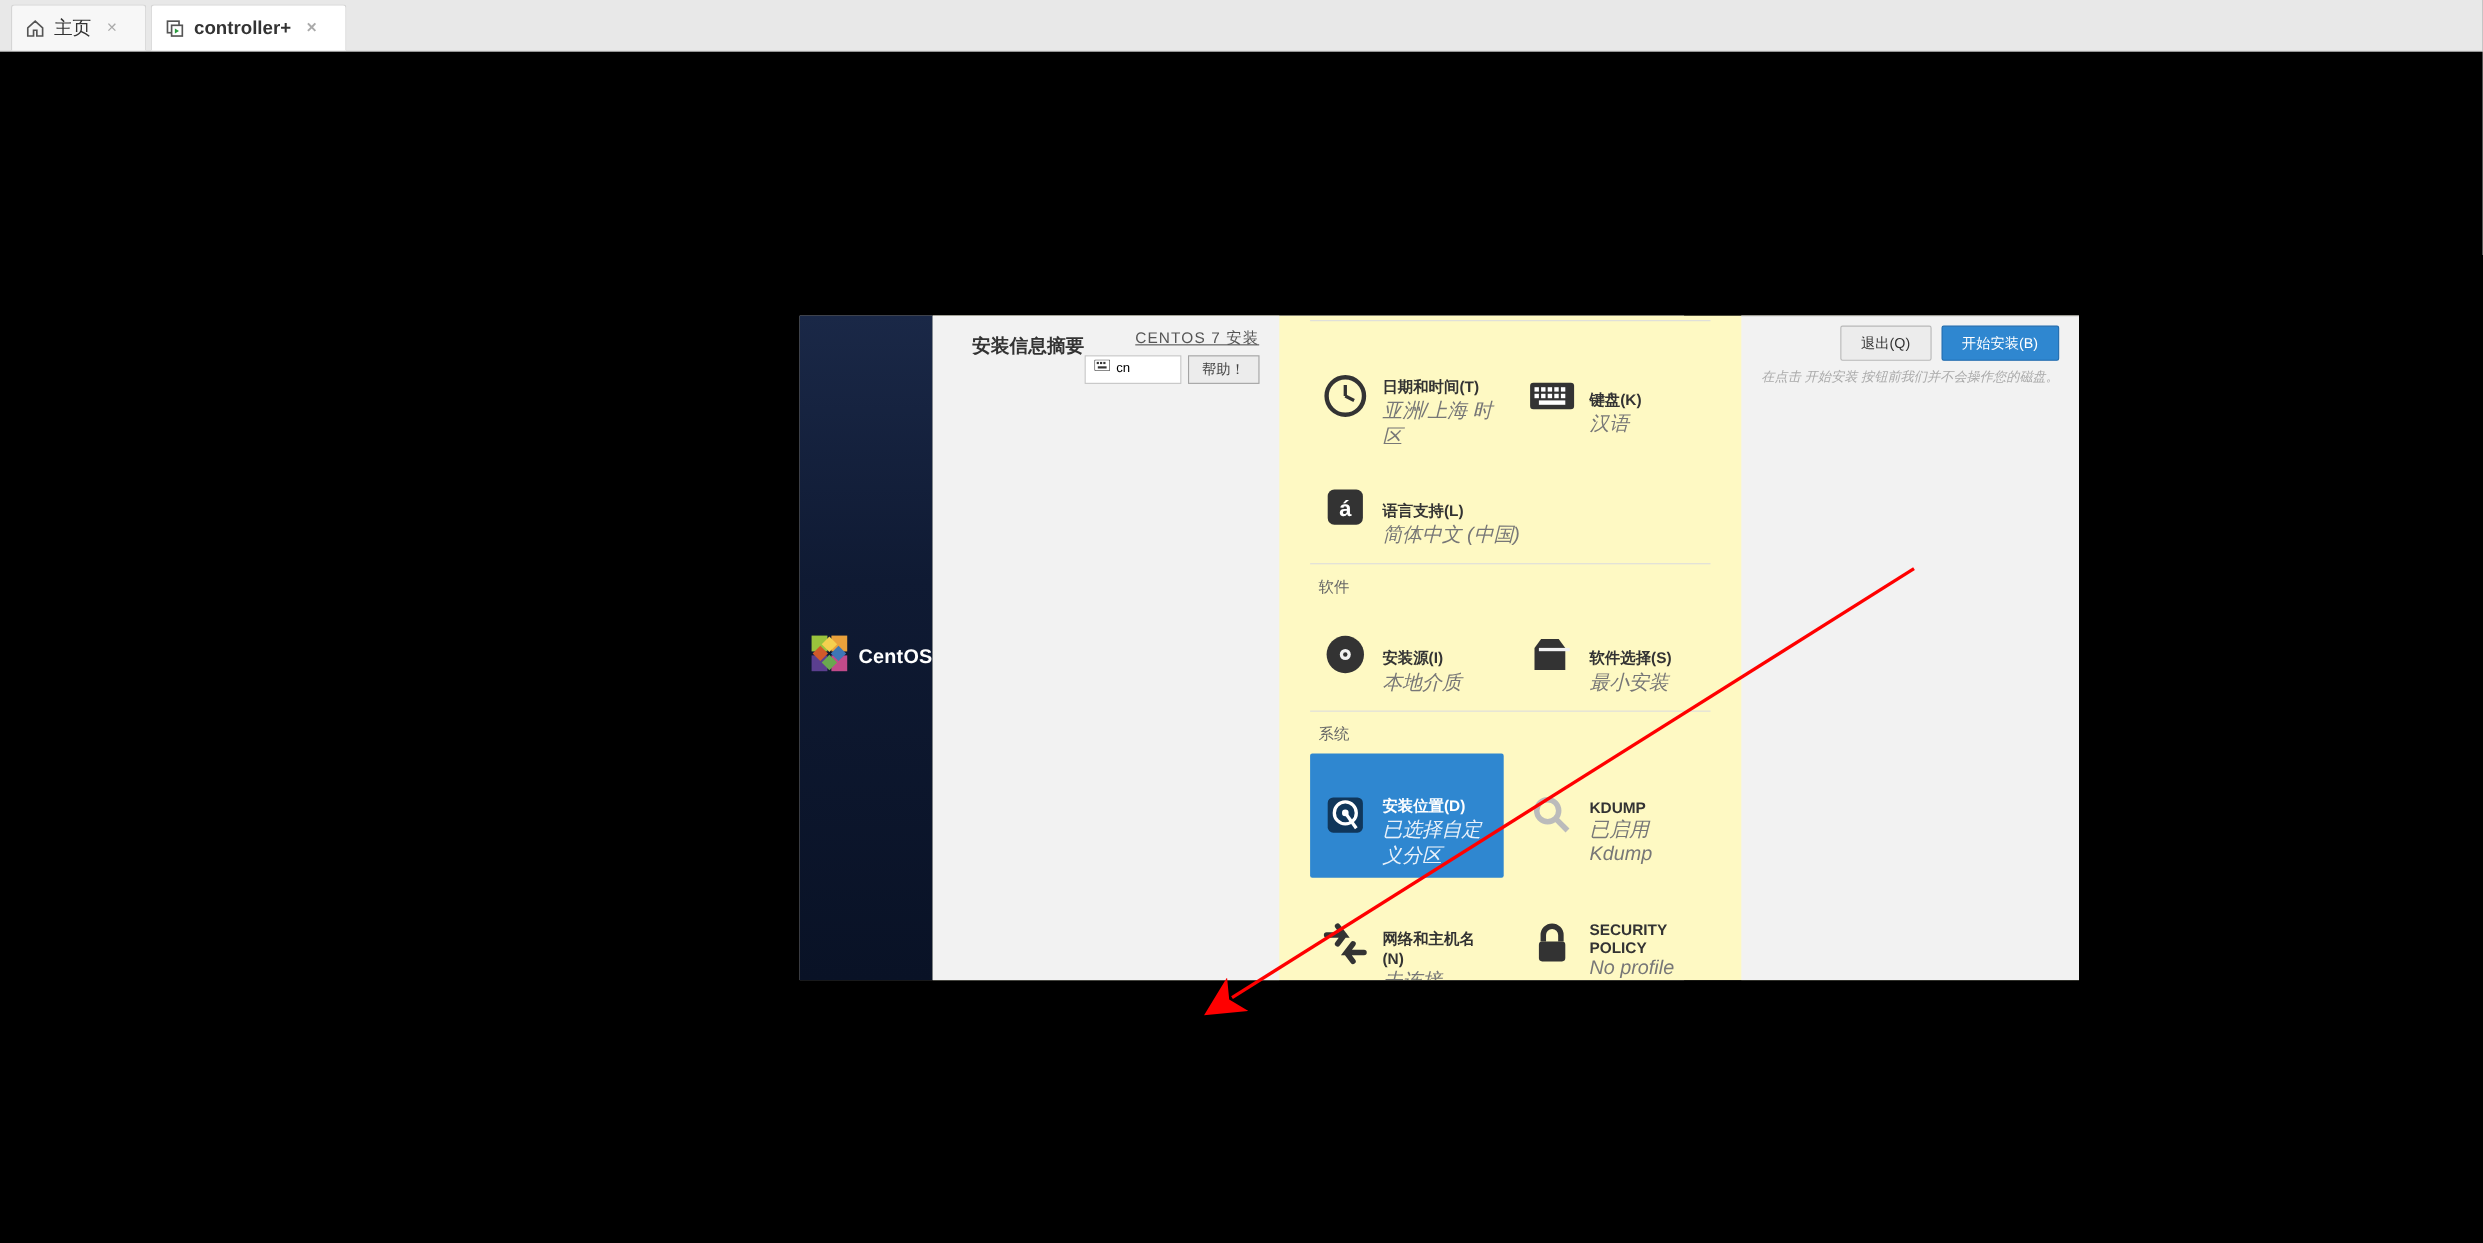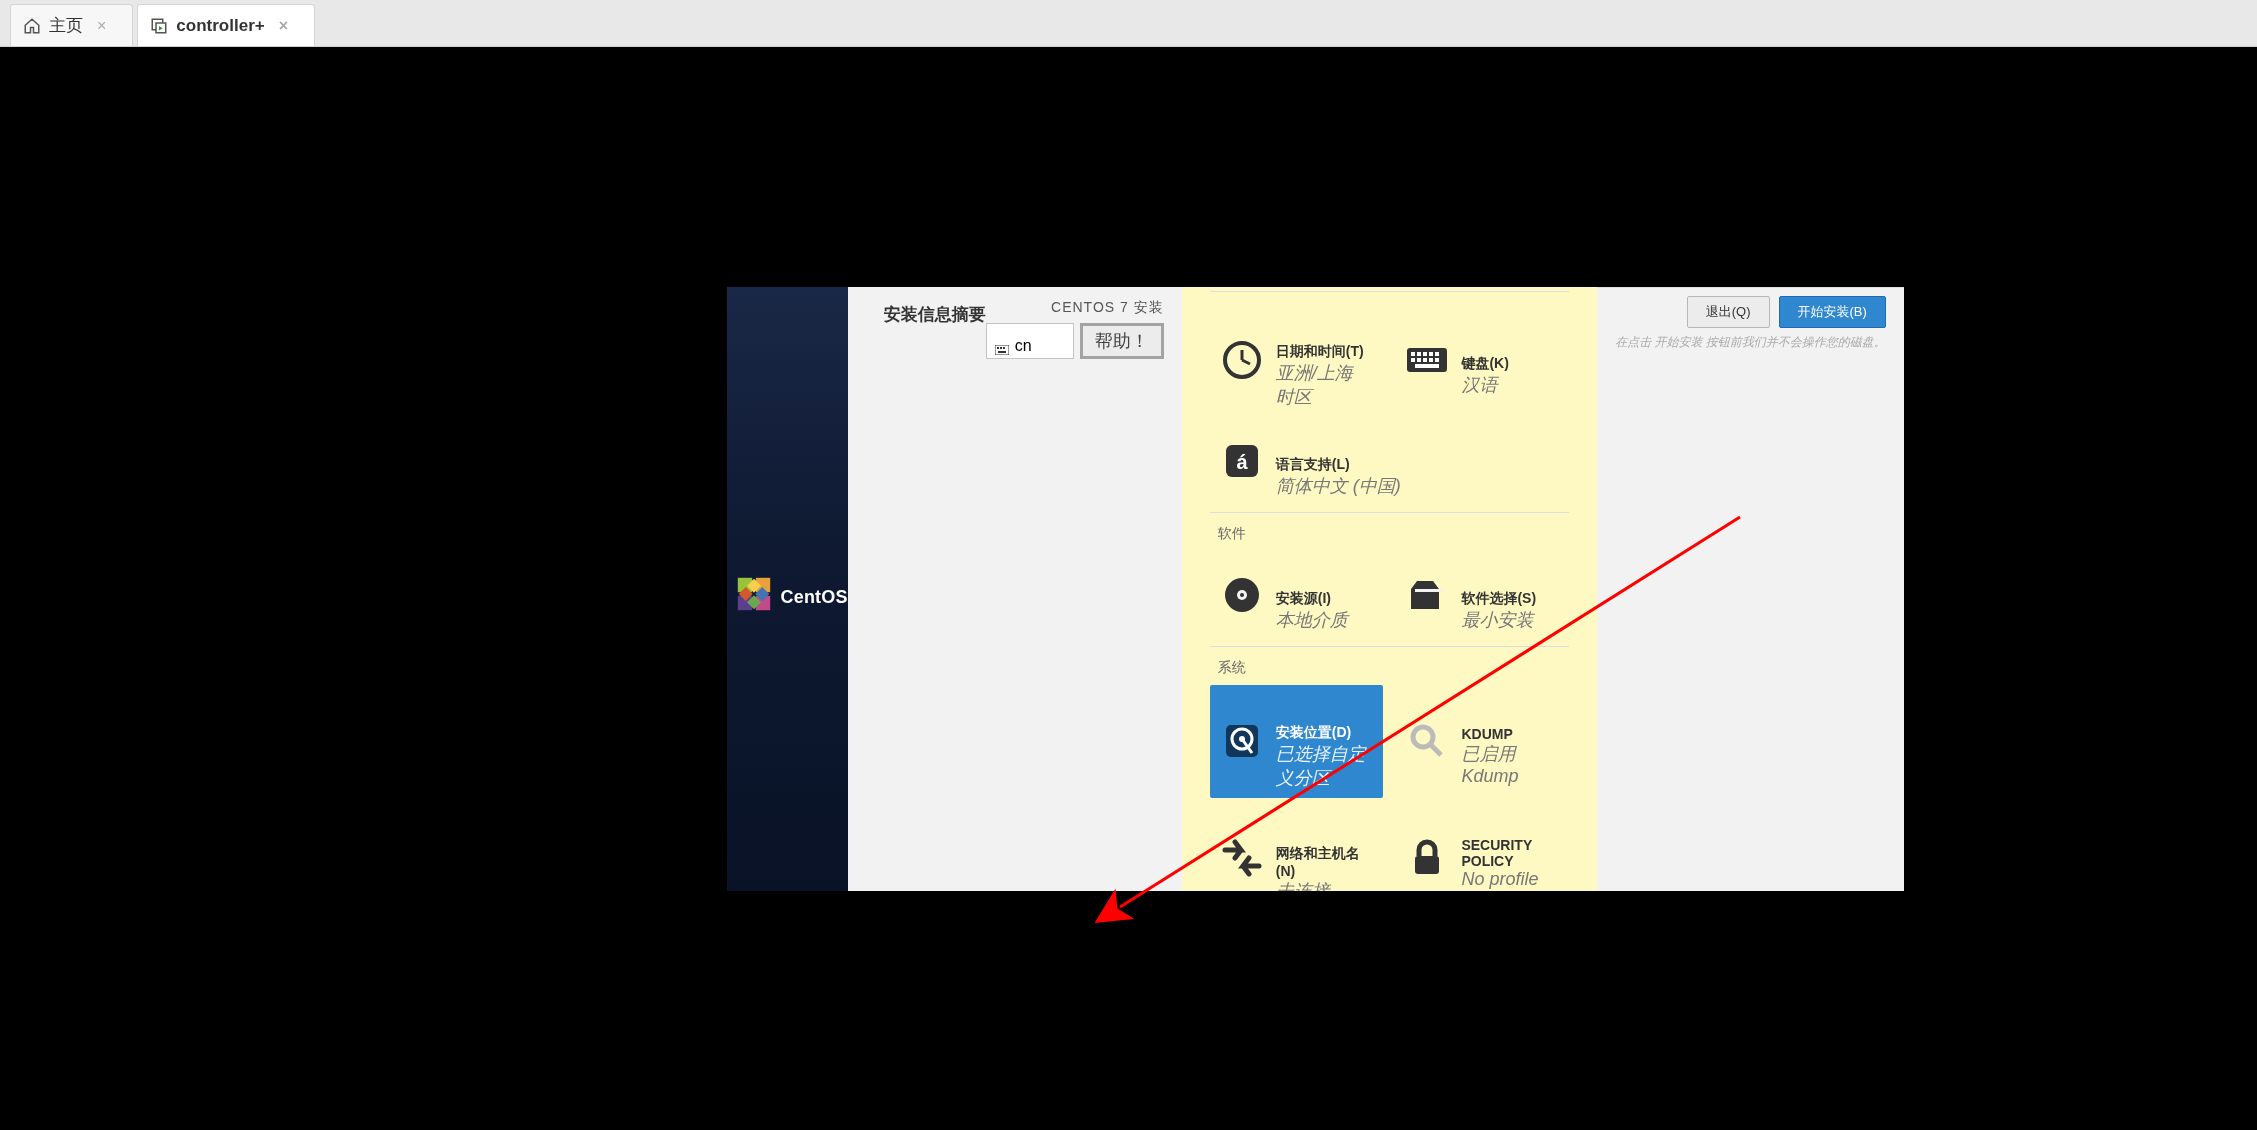--- a/index.html
+++ b/index.html
@@ -111,42 +111,43 @@
     padding-top: 4px;
   }
   .header-right {
     text-align: right;
   }
   .header-sub {
     font-size: 14px;
     color: #555;
     margin-bottom: 6px;
     letter-spacing: 1px;
+    text-decoration: underline;
   }
   .header-controls {
     display: flex;
     gap: 6px;
     align-items: stretch;
     justify-content: flex-end;
   }
   .lang-box {
     background: #fff;
     border: 1px solid #c4c4c4;
     padding: 3px 22px 3px 8px;
-    font-size: 16px;
-    display: flex;
-    align-items: flex-end;
+    font-size: 12px;
+    display: flex;
+    align-items: flex-start;
     gap: 6px;
     min-width: 88px;
   }
   .help-btn {
     background: #ececec;
-    border: 3px solid #a3a3a3;
+    border: 1px solid #a3a3a3;
     padding: 3px 12px;
-    font-size: 18px;
+    font-size: 13px;
     color: #444;
     text-align: center;
   }
 
   
   .body {
     flex: 1;
     padding: 4px 28px 0 28px;
     overflow: hidden;
   }

